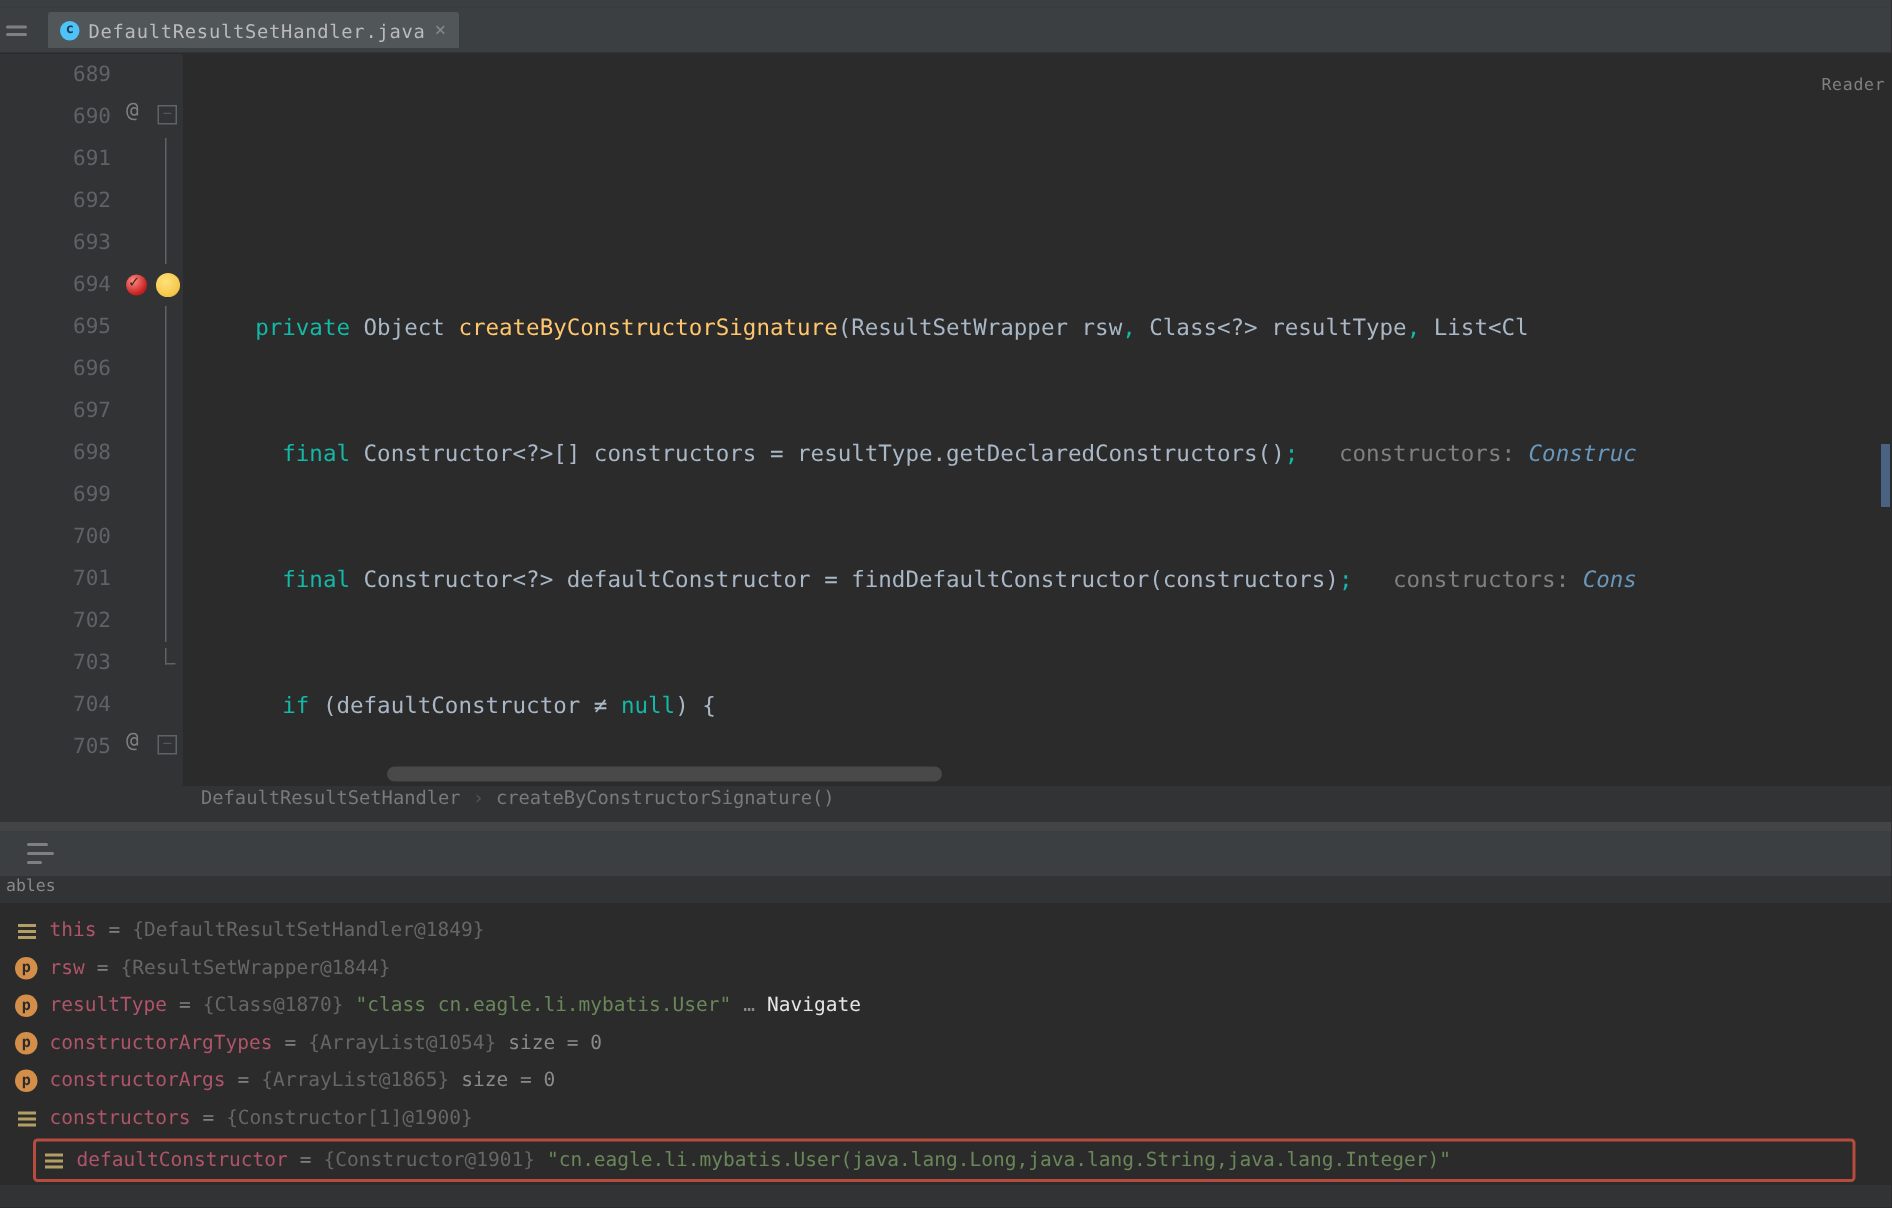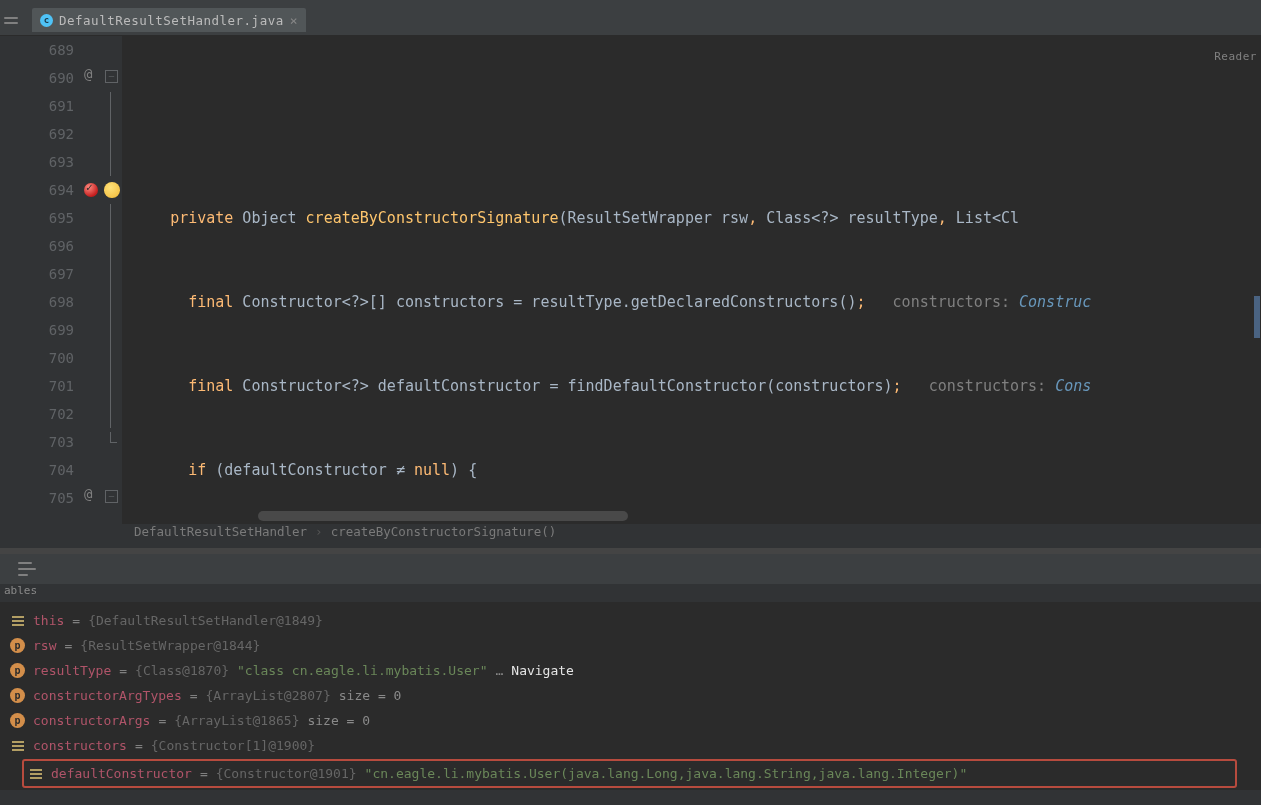--- a/index.html
+++ b/index.html
@@ -13,21 +13,21 @@
 .tab-label{color:#bbb;font-size:12.5px;letter-spacing:.5px}
 .tab-close{color:#888;font-size:13px;cursor:pointer}
 .editor-region{position:relative;height:488px;background:#2b2b2b;display:flex}
 .left-margin{width:14px;background:#313335}
 .gutter{width:66px;background:#313335;color:#606366;text-align:right;padding-right:6px;box-sizing:border-box;font-size:14px;line-height:28px}
 .bpcol{width:22px;background:#313335;position:relative}
 .foldcol{width:20px;background:#313335;position:relative}
 .code{flex:1;position:relative;font-size:15px;line-height:28px;white-space:pre;overflow:hidden}
 .reader-badge{position:absolute;top:7px;right:4px;color:#808080;font-size:11px;letter-spacing:.5px}
 .lh{height:28px}
-.kw{color:#fdba74}
+.kw{color:#14b8a6}
 .mn{color:#ffc66d}
 .comment{color:#808080;}
 .row{height:28px;padding-left:12px}
 .bulb{position:absolute;left:2px;width:16px;height:16px;background:radial-gradient(circle at 40% 35%,#ffe27a 0%,#f6c54a 70%,#b38600 100%);border-radius:50% 50% 48% 48%}
 .bp{position:absolute;left:4px;width:14px;height:14px;border-radius:50%;background:radial-gradient(circle at 35% 30%,#ff8a80,#c41e1e 70%);}
 .bp.chk::after{content:"✓";position:absolute;left:2px;top:-2px;color:#2b2b2b;font-size:11px;font-weight:bold}
 .at{position:absolute;left:4px;color:#808080;font-size:14px}
 .fold{position:absolute;left:3px;width:11px;height:11px;border:1px solid #606366;color:#606366;font-size:9px;text-align:center;line-height:10px}
 .fold.line{border:none;width:0;border-left:1px solid #606366;height:28px;left:8px}
 .fold.end{border:none;border-left:1px solid #606366;border-bottom:1px solid #606366;width:6px;height:10px;left:8px}
@@ -186,21 +186,21 @@
         <span class="eqs">=</span>
         <span class="vtype">{Class@1870}</span>
         <span class="vstr"> "class cn.eagle.li.mybatis.User"</span>
         <span class="vval">… </span>
         <span class="link">Navigate</span>
       </div>
       <div class="var-row">
         <span class="vicon p">p</span>
         <span class="varname">constructorArgTypes</span>
         <span class="eqs">=</span>
-        <span class="vtype">{ArrayList@2807}</span>
+        <span class="vtype">{ArrayList@1054}</span>
         <span class="vval">  size = 0</span>
       </div>
       <div class="var-row">
         <span class="vicon p">p</span>
         <span class="varname">constructorArgs</span>
         <span class="eqs">=</span>
         <span class="vtype">{ArrayList@1865}</span>
         <span class="vval">  size = 0</span>
       </div>
       <div class="var-row">

